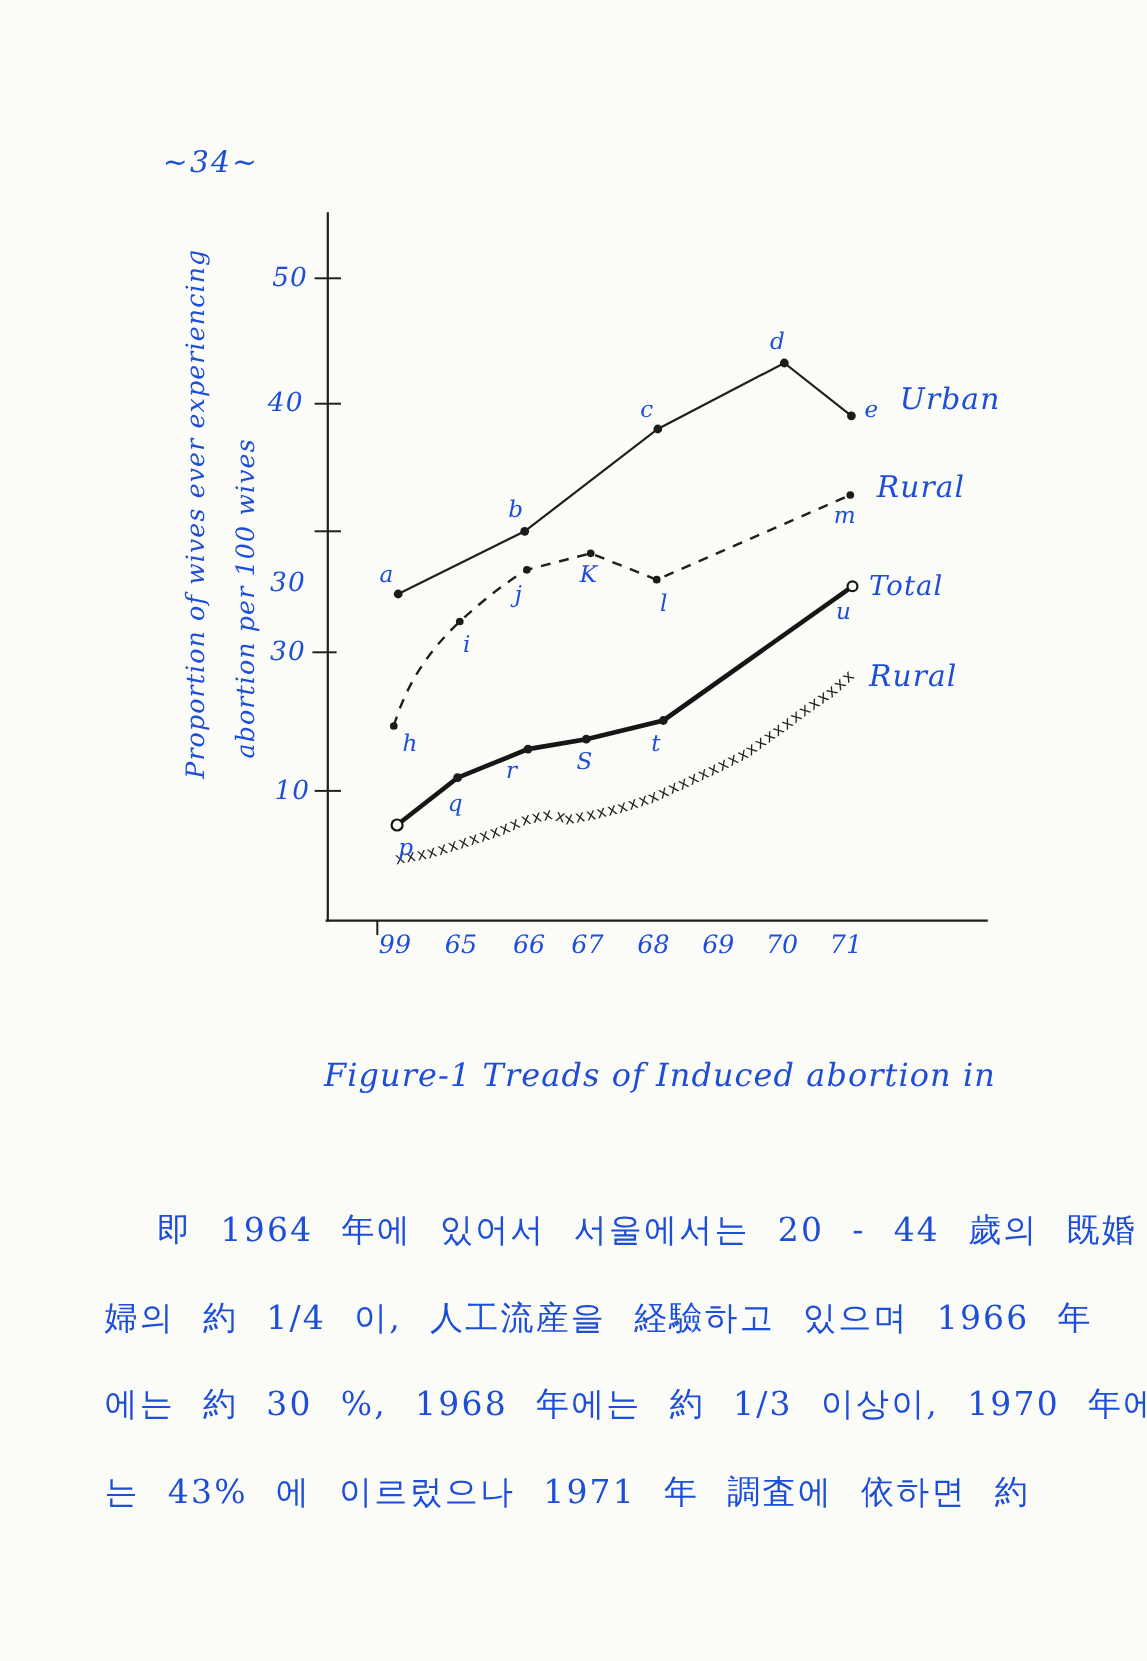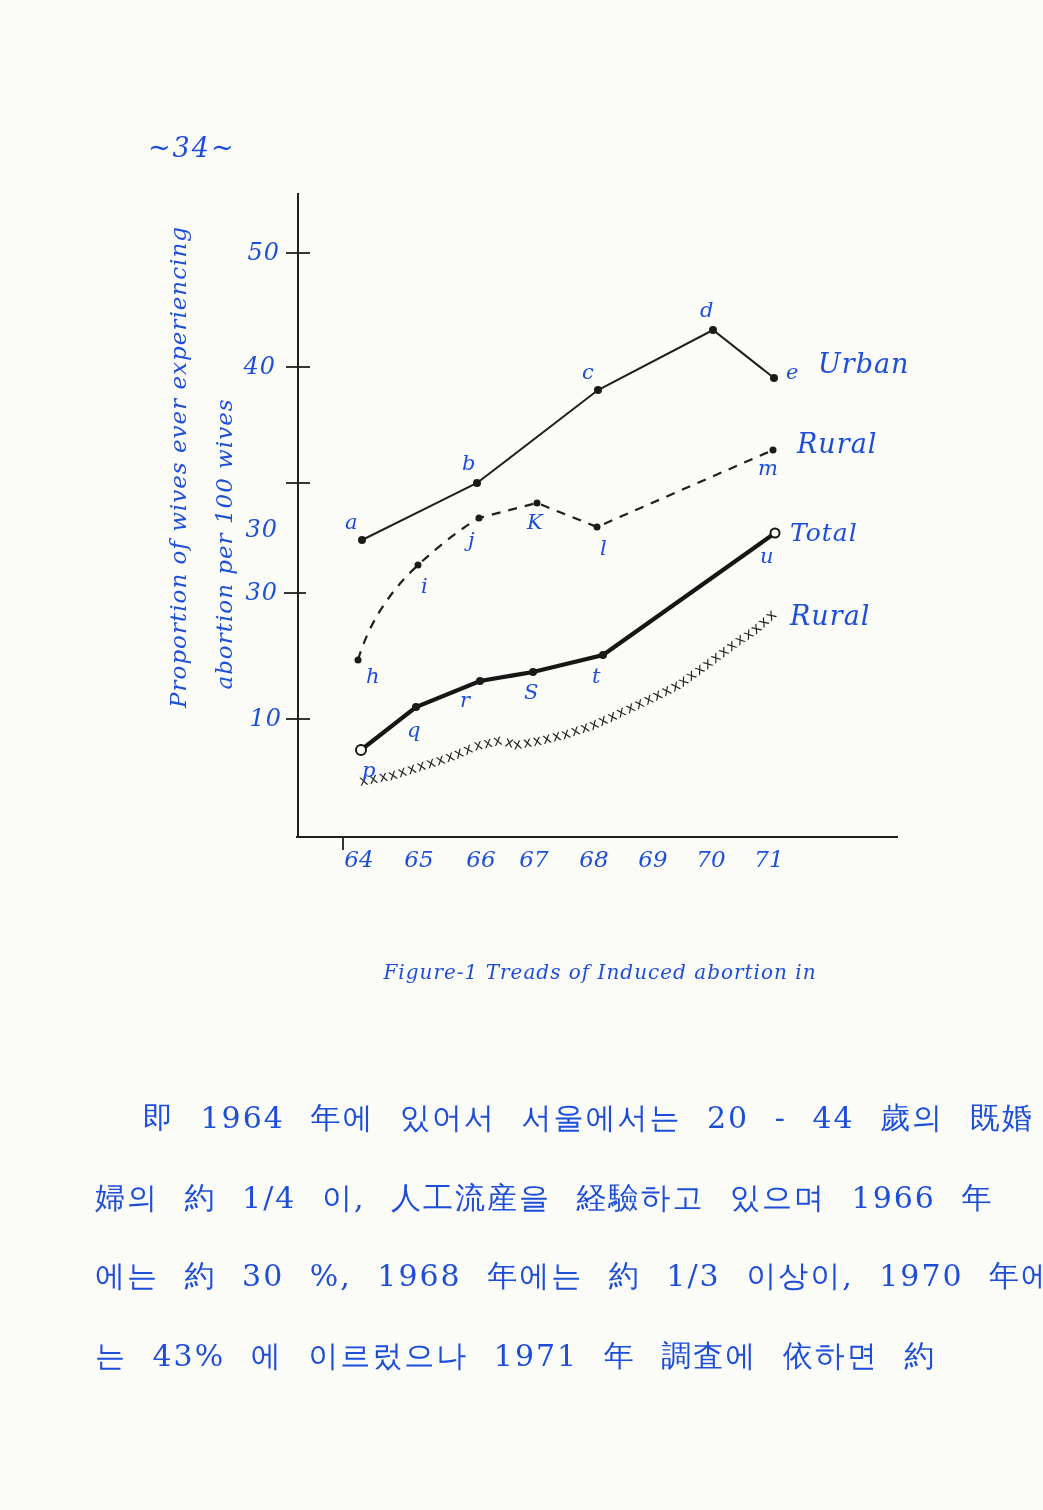--- a/index.html
+++ b/index.html
@@ -12,21 +12,21 @@
     color:#1d4ed8;
     overflow:hidden;
   }
   .hw{font-style:italic;}
   .abs{position:absolute;}
   .ytick{width:48px;text-align:right;font-size:24px;font-style:italic;letter-spacing:1px;}
   .xtick{width:46px;text-align:center;font-size:23px;font-style:italic;}
   .ptlabel{font-size:21px;font-style:italic;}
   .serieslabel{font-size:27px;font-style:italic;letter-spacing:1px;}
   .ylab{transform:rotate(-90deg);text-align:center;font-size:23px;font-style:italic;letter-spacing:1px;white-space:nowrap;}
-  .caption{font-size:20px;font-style:italic;letter-spacing:1px;text-align:center;}
+  .caption{font-size:29px;font-style:italic;letter-spacing:1px;text-align:center;}
   .bodyline{font-size:30px;letter-spacing:2px;word-spacing:14px;white-space:nowrap;}
   svg text{font-family:"DejaVu Sans Mono", monospace;}
 </style>
 </head>
 <body>
 
 <div class="page">
 
   <div class="abs hw" style="left:148px;top:132px;font-size:27px;letter-spacing:2px;">~34~</div>
 
@@ -85,21 +85,21 @@
       <textPath href="#ruralPath">xxxxxxxxxxxxxxxxxxxxxxxxxxxxxxxxxxxxxxxxxxxxxxxxxxxxxxxxxxxx</textPath>
     </text>
   </svg>
 
   <div class="abs ytick" style="left:232px;top:238px;">50</div>
   <div class="abs ytick" style="left:228px;top:352px;font-style:italic;">40</div>
   <div class="abs ytick" style="left:230px;top:468px;margin-top:47px;">30</div>
   <div class="abs ytick" style="left:230px;top:578px;">30</div>
   <div class="abs ytick" style="left:234px;top:704px;">10</div>
 
-  <div class="abs xtick" style="left:336px;top:846px;">64</div>
+  <div class="abs xtick" style="left:336px;top:846px;">99</div>
   <div class="abs xtick" style="left:396px;top:846px;">65</div>
   <div class="abs xtick" style="left:458px;top:846px;">66</div>
   <div class="abs xtick" style="left:511px;top:846px;">67</div>
   <div class="abs xtick" style="left:571px;top:846px;">68</div>
   <div class="abs xtick" style="left:630px;top:846px;">69</div>
   <div class="abs xtick" style="left:688px;top:846px;">70</div>
   <div class="abs xtick" style="left:746px;top:846px;">71</div>
 
   <div class="abs ptlabel" style="left:345px;top:510px;">a</div>
   <div class="abs ptlabel" style="left:462px;top:451px;">b</div>

